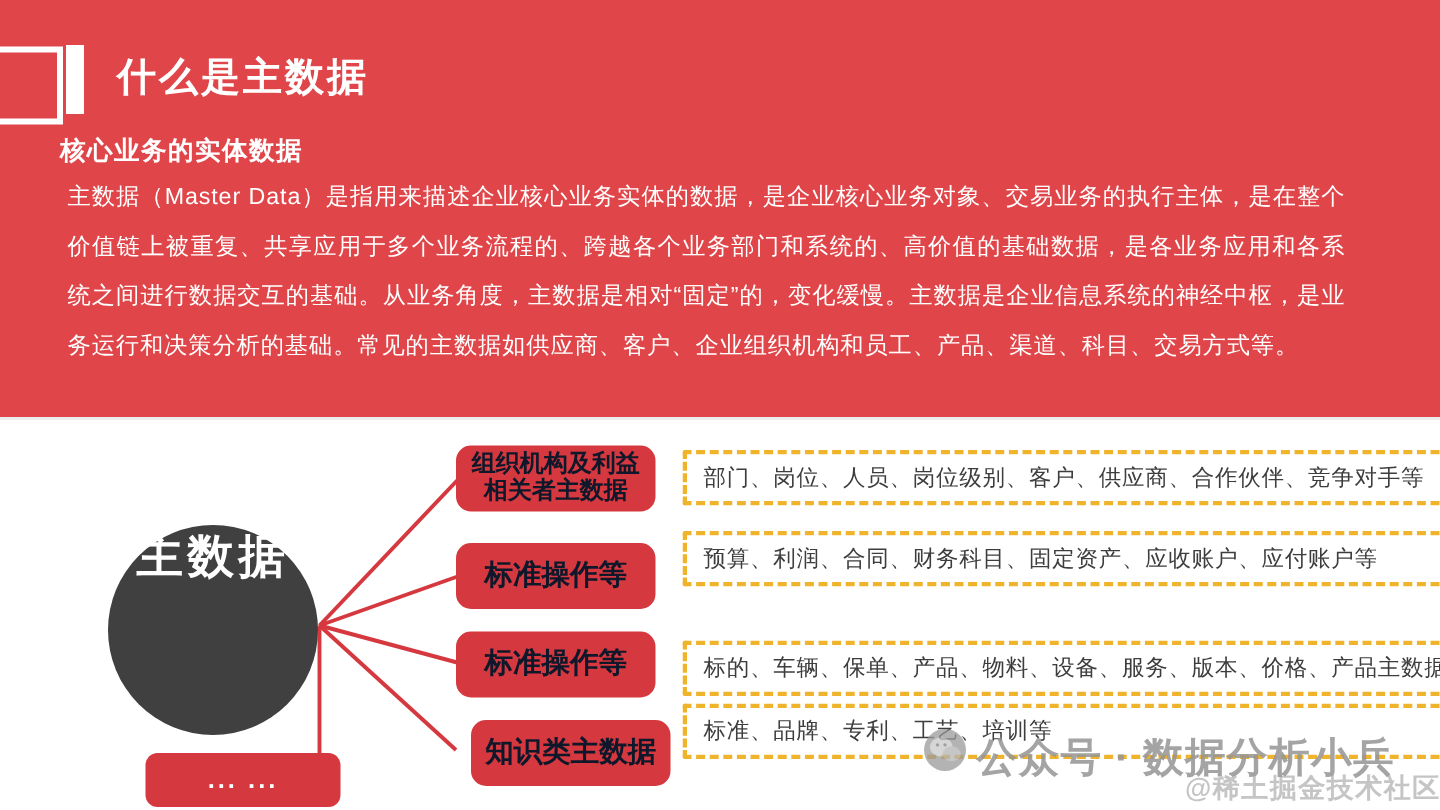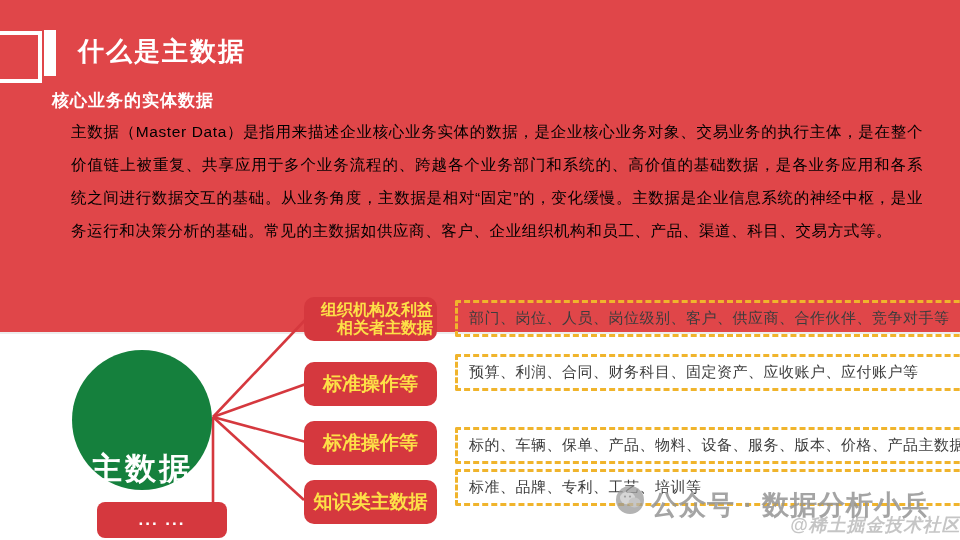--- a/index.html
+++ b/index.html
@@ -3,91 +3,90 @@
 <meta charset="utf-8">
 <style>
   html,body{margin:0;padding:0;}
   body{
     width:960px;height:540px;position:relative;overflow:hidden;
     background:#ffffff;
     font-family:"Liberation Sans","DejaVu Sans",sans-serif;
   }
   
   .header{
-    position:absolute;left:0;top:0;width:960px;height:332px;
+    position:absolute;left:0;top:0;width:960px;height:278px;
     background:#e04649;
     box-shadow:0 2px 0 rgba(0,0,0,0.07);
   }
   .accent-square{
     position:absolute;left:-16px;top:31px;width:50px;height:44px;
     border:4px solid #ffffff;background:transparent;
   }
   .accent-bar{
     position:absolute;left:44px;top:30px;width:12px;height:46px;background:#ffffff;
   }
   .page-title{
     position:absolute;left:78px;top:34px;
     color:#ffffff;font-size:26px;font-weight:bold;letter-spacing:2px;
   }
   .subtitle{
-    position:absolute;left:52px;top:89px;
+    position:absolute;left:40px;top:89px;
     color:#ffffff;font-size:17px;font-weight:bold;letter-spacing:1px;
   }
   .body-text{
-    position:absolute;left:71px;top:115px;width:852px;
-    color:#000000;font-size:15.5px;line-height:33px;
+    position:absolute;left:45px;top:115px;width:852px;
+    color:#ffffff;font-size:15.5px;line-height:33px;
     text-align:justify;letter-spacing:0.6px;
   }
   
   .lines-svg{position:absolute;left:0;top:0;width:960px;height:540px;}
   .root-circle{
     position:absolute;left:72px;top:350px;width:140px;height:140px;
-    border-radius:50%;background:#15803d;
-    display:flex;align-items:flex-end;justify-content:center;
+    border-radius:50%;background:#404040;
+    display:flex;align-items:flex-start;justify-content:center;
   }
   .root-circle span{color:#fff;font-size:31px;font-weight:bold;letter-spacing:3px;}
   .more-box{
     position:absolute;left:97px;top:502px;width:130px;height:36px;
     background:#d5383e;border-radius:8px;
     display:flex;align-items:center;justify-content:center;
   }
   .more-box span{color:#fff;font-size:17px;font-weight:bold;letter-spacing:2px;}
   .cat-box{
     position:absolute;left:304px;width:133px;height:44px;
     background:#d5383e;border-radius:10px;
-    display:flex;align-items:center;justify-content:center;text-align:right;
-    color:#fde047;font-weight:bold;font-size:19px;line-height:1.15;
+    display:flex;align-items:center;justify-content:center;text-align:center;
+    color:#0f172a;font-weight:bold;font-size:19px;line-height:1.15;
     box-sizing:border-box;padding:12px 4px;
   }
   .cat-box.two-line{font-size:16px;}
   .dash-box{
     position:absolute;left:455px;width:550px;height:37px;
     border:3px dashed #f0b42c;border-radius:2px;background:transparent;
     box-sizing:border-box;
     display:flex;align-items:center;
     color:#3d3d3d;font-size:15px;letter-spacing:0.5px;
     padding-left:11px;
   }
   
   .r0 .cat-box{top:297px;} .r0 .dash-box{top:300px;}
   .r1 .cat-box{top:362px;} .r1 .dash-box{top:354px;}
   .r2 .cat-box{top:421px;} .r2 .dash-box{top:427px;}
-  .r3 .cat-box{top:480px;} .r3 .dash-box{top:469px;}
+  .r3 .cat-box{top:480px;margin-left:10px;} .r3 .dash-box{top:469px;}
   
   .wm-icon{position:absolute;left:616px;top:486px;width:28px;height:28px;opacity:0.75;}
   .wm-text1{
     position:absolute;left:651px;top:487px;
     color:rgba(148,148,148,0.85);font-size:27px;font-weight:bold;letter-spacing:1px;
     white-space:nowrap;
   }
   .wm-text2{
     position:absolute;left:790px;top:513px;
     color:rgba(158,158,158,0.6);font-size:18px;font-weight:bold;letter-spacing:1px;
     white-space:nowrap;
-    font-style:italic;
   }
 </style>
 </head>
 <body>
 
 <div class="header">
   <div class="accent-square"></div>
   <div class="accent-bar"></div>
   <div class="page-title">什么是主数据</div>
   <div class="subtitle">核心业务的实体数据</div>

